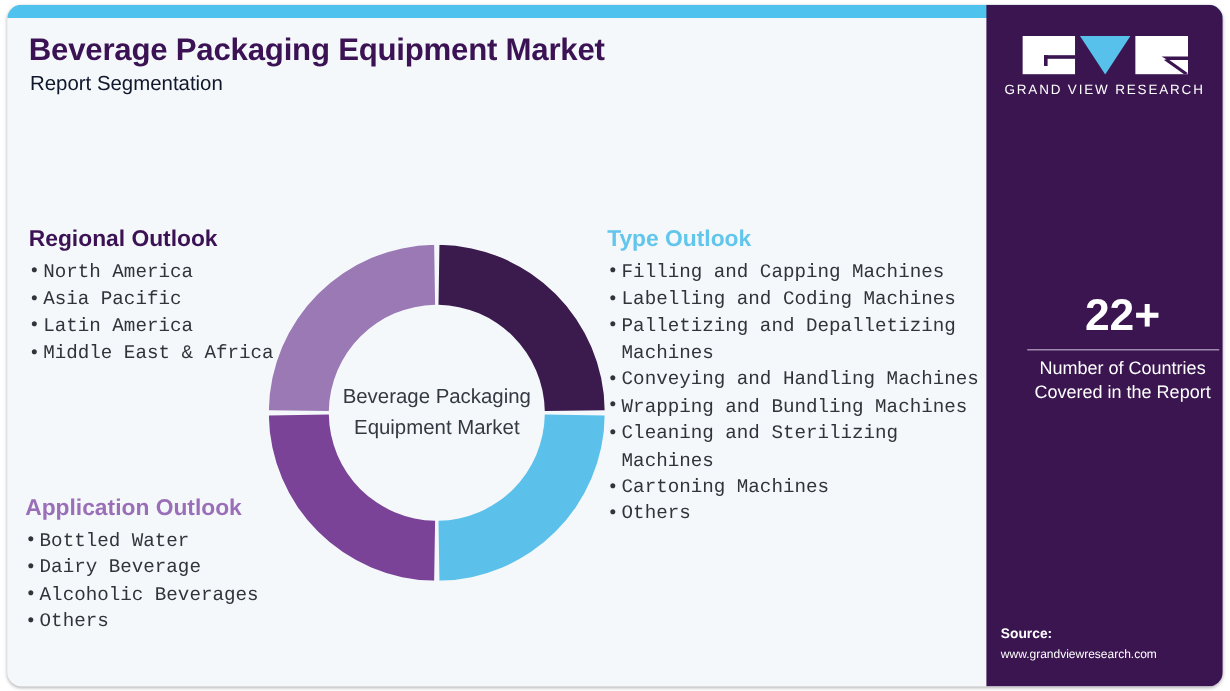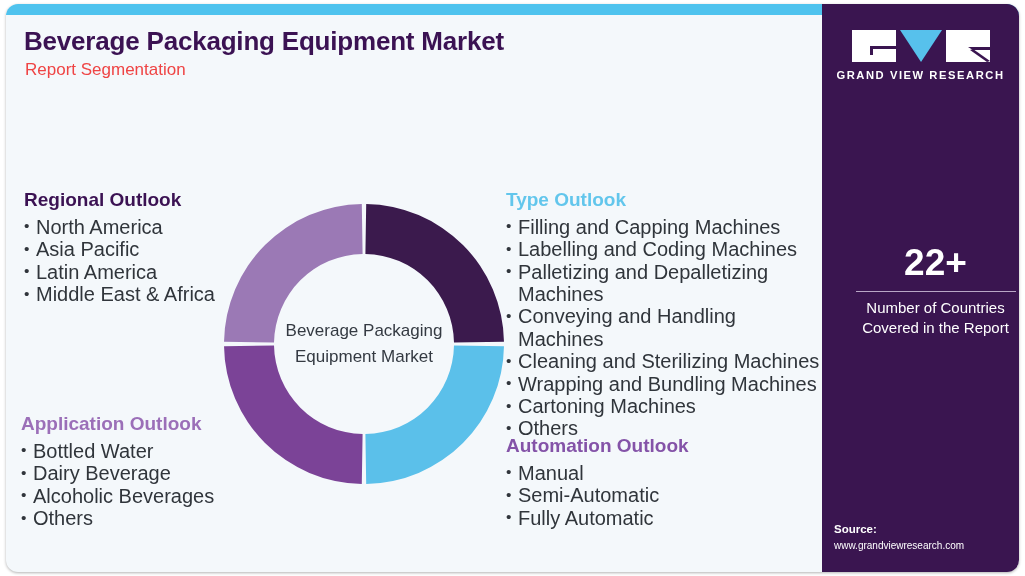--- a/index.html
+++ b/index.html
@@ -48,42 +48,43 @@
     font-weight: bold;
     color: #3b1253;
     letter-spacing: -0.2px;
     white-space: nowrap;
   }
   .subtitle {
     position: absolute;
     left: 19px;
     top: 56px;
     font-size: 17px;
-    color: #ef4444;
+    color: #0f172a;
   }
   
   .block { position: absolute; margin-top: 15px; }
   .block-title {
     font-size: 19px;
     font-weight: bold;
     margin: 0 0 4px 0;
     line-height: 1.2;
   }
   .block ul {
     list-style: none;
     margin: 0;
     padding: 0;
   }
   .block li {
     position: relative;
     padding-left: 12px;
-    font-size: 20px;
+    font-size: 16px;
     line-height: 22.5px;
     color: #30353b;
     white-space: pre-line;
+    font-family: Liberation Mono, monospace;
   }
   .block li::before {
     content: "\2022";
     position: absolute;
     left: 0;
     top: -0.5px;
     color: #30353b;
     font-size: 15.5px;
   }
   #regional-outlook { left: 18px; top: 170px; width: 230px; }
@@ -132,21 +133,21 @@
   }
   .logo-marks {
     display: flex;
     justify-content: center;
     align-items: flex-start;
     gap: 4px;
   }
   .logo-word {
     margin-top: 7px;
     font-size: 11.2px;
-    font-weight: bold;
+    font-weight: normal;
     letter-spacing: 1.55px;
     color: #ffffff;
   }
   .stat-block {
     position: absolute;
     left: 0;
     top: 238px;
     width: 100%;
     text-align: center;
     padding-left: 15px;
@@ -218,35 +219,27 @@
     </div>
 
     <div class="block" id="type-outlook">
       <div class="block-title">Type Outlook</div>
       <ul>
         <li>Filling and Capping Machines</li>
         <li>Labelling and Coding Machines</li>
         <li>Palletizing and Depalletizing
 Machines</li>
         <li>Conveying and Handling Machines</li>
+        <li>Wrapping and Bundling Machines</li>
         <li>Cleaning and Sterilizing Machines</li>
-        <li>Wrapping and Bundling Machines</li>
         <li>Cartoning Machines</li>
         <li>Others</li>
       </ul>
     </div>
 
-    <div class="block" id="automation-outlook">
-      <div class="block-title">Automation Outlook</div>
-      <ul>
-        <li>Manual</li>
-        <li>Semi-Automatic</li>
-        <li>Fully Automatic</li>
-      </ul>
-    </div>
 
     <div class="donut-wrap">
       <svg width="280" height="280" viewBox="0 0 280 280">
         <g id="donut-segments" transform="translate(140,140)">
             <path d="M 2.199024423654891 -139.9827285474325 A 140 140 0 0 1 139.9827285474325 -2.1990244236548944 L 89.98889692334946 -1.4136585580638608 A 90 90 0 0 0 1.4136585580638583 -89.98889692334946 Z" fill="#3b1a4d"></path>
             <path d="M 139.9827285474325 2.1990244236548944 A 140 140 0 0 1 2.199024423654891 139.9827285474325 L 1.4136585580638583 89.98889692334946 A 90 90 0 0 0 89.98889692334946 1.4136585580638608 Z" fill="#5bc0ea"></path>
             <path d="M -2.1990244236549046 139.9827285474325 A 140 140 0 0 1 -139.9827285474325 2.1990244236548993 L -89.98889692334946 1.4136585580638639 A 90 90 0 0 0 -1.4136585580638674 89.98889692334946 Z" fill="#7b4397"></path>
             <path d="M -139.9827285474325 -2.199024423654865 A 140 140 0 0 1 -2.1990244236549077 -139.9827285474325 L -1.4136585580638692 -89.98889692334946 A 90 90 0 0 0 -89.98889692334946 -1.4136585580638417 Z" fill="#9b79b5"></path>
           </g>
       </svg>

